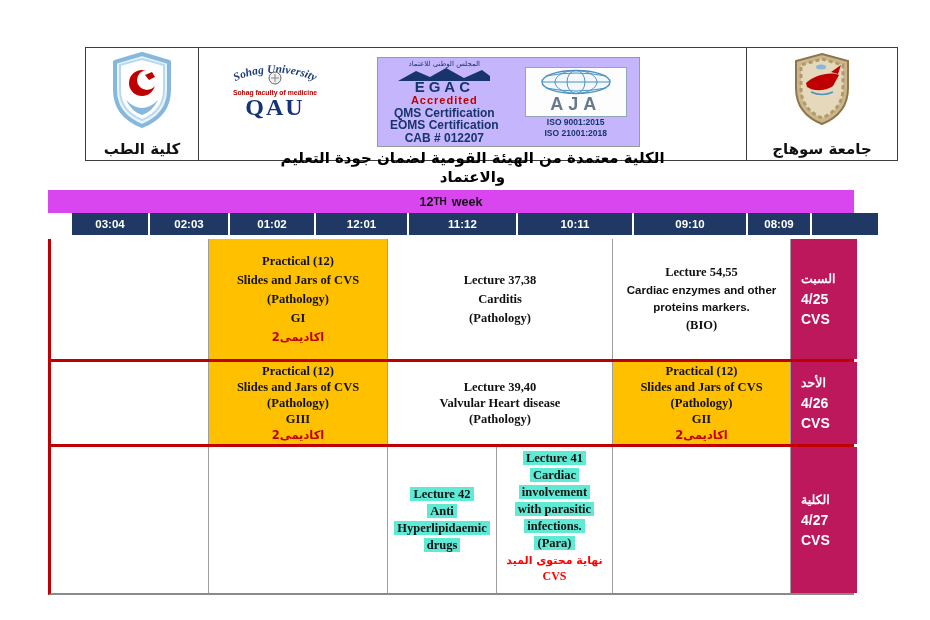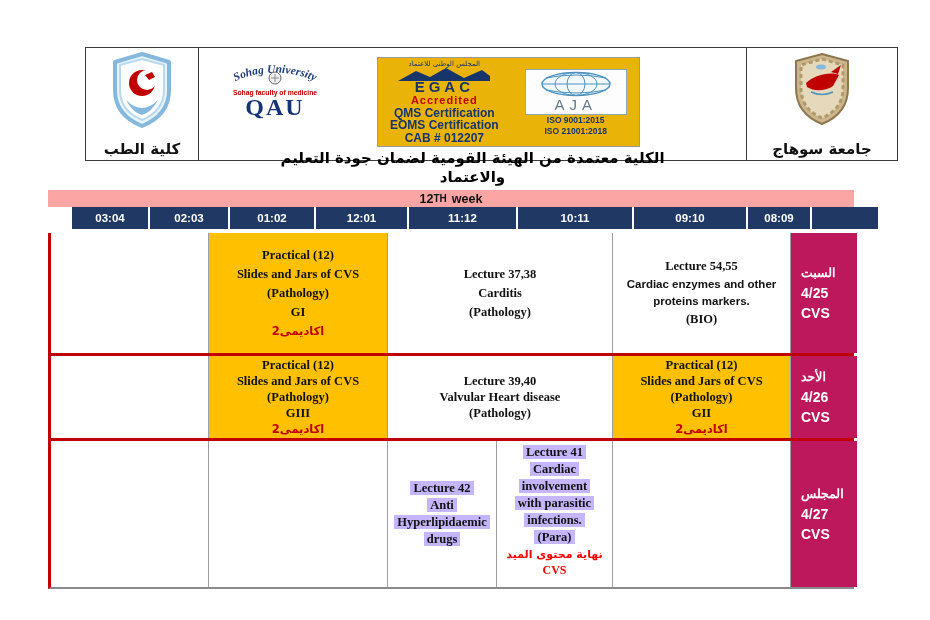--- a/index.html
+++ b/index.html
@@ -10,42 +10,42 @@
   .logo-header{position:absolute;left:85px;top:47px;width:813px;height:114px;
                display:flex;border:1px solid #3c3c3c;background:#fff;box-sizing:border-box;}
   .lh-cell{box-sizing:border-box;display:flex;flex-direction:column;align-items:center;
            justify-content:space-between;padding:4px 2px 2px 2px;}
   .lh-left{width:113px;border-right:1px solid #3c3c3c;}
   .lh-mid{flex:1;align-items:stretch;justify-content:flex-start;padding:3px 6px 2px 6px;}
   .lh-right{width:151px;border-left:1px solid #3c3c3c;}
   .lh-label{font-weight:bold;font-size:15px;font-family:"DejaVu Sans",sans-serif;color:#111;}
   .mid-top{display:flex;align-items:flex-start;}
   .qau-wrap{width:140px;flex:0 0 140px;margin-top:2px;}
-  .accred-box{border:1px solid #9a9a9a;background:#eab308;display:flex;align-items:center;
+  .accred-box{border:1px solid #9a9a9a;background:#c4b5fd;display:flex;align-items:center;
               gap:26px;padding:3px 12px 2px 12px;margin-left:32px;margin-top:6px;}
   .egac{display:flex;flex-direction:column;align-items:center;line-height:1.05;}
   .egac-ar{font-family:"DejaVu Sans",sans-serif;font-size:7px;color:#17356b;direction:rtl;}
   .egac-name{font-weight:bold;font-size:15px;letter-spacing:4px;color:#17356b;
              font-family:"Liberation Sans",sans-serif;margin-top:-2px;}
   .egac-accredited{font-weight:bold;font-size:11px;color:#c00000;
                    font-family:"Liberation Sans",sans-serif;letter-spacing:1px;}
   .egac-line{font-weight:bold;font-size:12px;color:#17356b;font-family:"Liberation Sans",sans-serif;}
   .aja{display:flex;flex-direction:column;align-items:center;}
   .aja-box{border:1px solid #8fa6b8;padding:1px 14px;display:flex;flex-direction:column;
            align-items:center;background:#fdfdfd;}
-  .aja-name{font-weight:normal;font-size:15px;letter-spacing:5px;color:#67798c;
+  .aja-name{font-weight:bold;font-size:18px;letter-spacing:5px;color:#67798c;
             font-family:"Liberation Sans",sans-serif;margin-top:-1px;}
   .aja-line{font-weight:bold;font-size:8.5px;color:#17356b;font-family:"Liberation Sans",sans-serif;
             line-height:1.25;}
   .mid-text{text-align:center;font-weight:bold;font-size:15px;line-height:19px;
             font-family:"DejaVu Sans",sans-serif;direction:rtl;margin-top:2px;color:#000;}
 
   
   .schedule{position:absolute;left:48px;top:190px;width:806px;}
-  .week-bar{height:17px;background:#fca5a5;display:flex;align-items:center;justify-content:center;
+  .week-bar{height:23px;background:#d946ef;display:flex;align-items:center;justify-content:center;
             font-family:"Liberation Sans",sans-serif;font-weight:bold;font-size:12.5px;color:#111;}
   .week-bar sup{font-size:10px;}
   .week-word{margin-left:5px;}
   .grid-cols{display:grid;grid-template-columns:78px 80px 86px 93px 109px 116px 114px 64px 66px;}
   .time-header{height:22px;padding-left:24px;}
   .th-cell{background:#1f3864;color:#ffffff;font-family:"Liberation Sans",sans-serif;
            font-weight:bold;font-size:11.5px;display:flex;align-items:center;justify-content:center;
            border-right:2px solid #ffffff;box-sizing:border-box;}
   .th-day{border-right:none;}
   .rows{margin-top:4px;}
@@ -56,21 +56,21 @@
   .trow-red{border-top:3px solid #c00000;border-bottom:3px solid #c00000;}
   .tcell{box-sizing:border-box;border-right:1px solid #9e9e9e;display:flex;flex-direction:column;
          justify-content:center;align-items:center;text-align:center;overflow:hidden;}
   .bg-orange{background:#ffc000;}
   .bg-white{background:#ffffff;}
   .vtop{justify-content:flex-start;padding-top:3px;}
   .line{font-weight:bold;font-size:12.5px;line-height:19px;color:#111;}
   .row-1 .line{line-height:16px;}
   .vtop .line{line-height:17px;}
   .line.hl{line-height:17px;}
-  .hlspan{background:#c4b5fd;padding:0 3px;}
+  .hlspan{background:#5eead4;padding:0 3px;}
   .ar{font-family:"DejaVu Sans",sans-serif;direction:rtl;font-size:11.5px;}
   .darkred{color:#c00000;}
   .redtext{color:#ff0000;}
   .line.redtext{font-size:12px;}
   .line.ar.redtext{font-size:11px;line-height:15px;margin-top:1px;}
   .sans{font-family:"Liberation Sans",sans-serif;}
   .small{font-size:11.5px;line-height:17px;}
   .day-cell{background:#be185d;border-right:none;align-items:flex-start;text-align:left;
             padding-left:10px;gap:3px;}
   .day-line{color:#ffffff;font-weight:bold;font-size:14px;font-family:"Liberation Sans",sans-serif;
@@ -249,20 +249,20 @@
             <div class="line hl"><span class="hlspan">Cardiac</span></div>
             <div class="line hl"><span class="hlspan">involvement</span></div>
             <div class="line hl"><span class="hlspan">with parasitic</span></div>
             <div class="line hl"><span class="hlspan">infections.</span></div>
             <div class="line hl"><span class="hlspan">(Para)</span></div>
             <div class="line ar redtext">نهاية محتوى الميد</div>
             <div class="line redtext">CVS</div>
           </div>
           <div class="tcell bg-white" style="grid-column: span 2;"></div>
           <div class="tcell day-cell">
-            <div class="day-line ar">المجلس</div>
+            <div class="day-line ar">الكلية</div>
             <div class="day-line">4/27</div>
             <div class="day-line">CVS</div>
           </div>
         </div>
       </div>
   </div>
 </div>
 
 </body></html>

